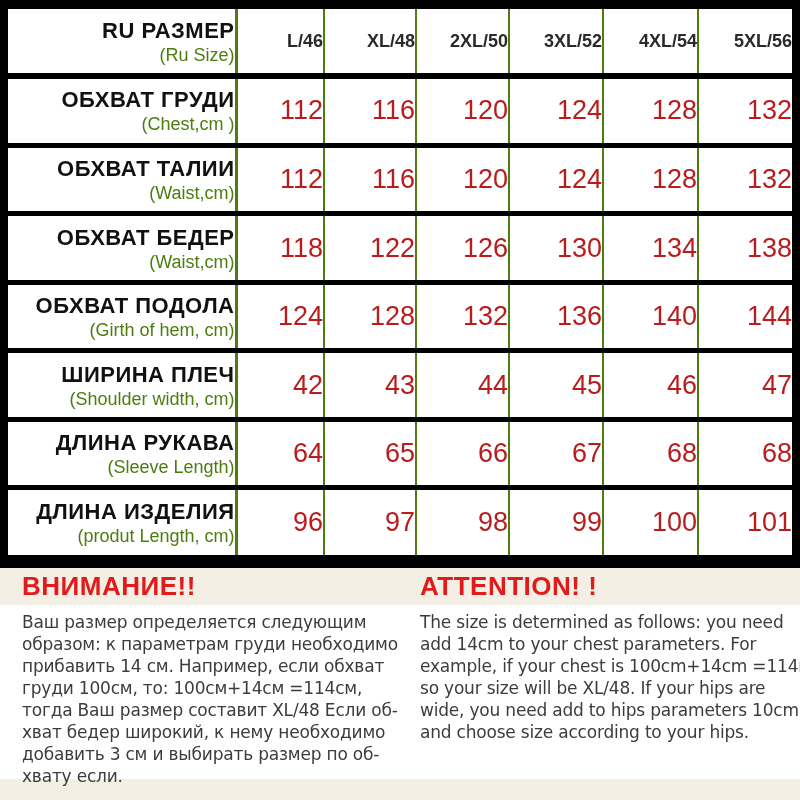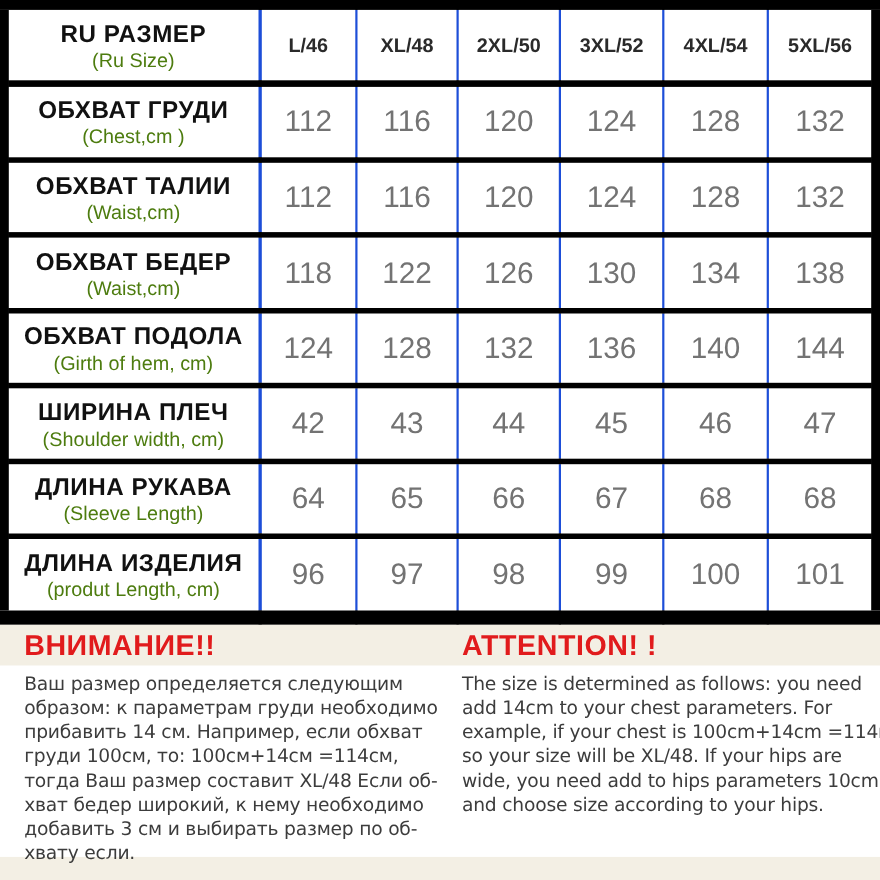--- a/index.html
+++ b/index.html
@@ -23,22 +23,22 @@
     height: 568px;
     border-collapse: collapse;
     table-layout: fixed;
     border-left: 8px solid #000;
     border-right: 8px solid #000;
     border-top: 9px solid #000;
     border-bottom: 13px solid #000;
     background: #ffffff;
   }
   table.size-chart td, table.size-chart th {
-    border: 2px solid #1d4ed8;
-    text-align: center;
+    border: 2px solid #4d7c0f;
+    text-align: right;
     vertical-align: middle;
     padding: 0;
     background: #ffffff;
   }
   table.size-chart tr {
     border-bottom: 5px solid #000;
   }
   table.size-chart tr.header-row {
     border-bottom: 6px solid #000;
   }
@@ -59,21 +59,21 @@
     line-height: 22px;
   }
   .size-head {
     font-size: 18px;
     font-weight: bold;
     color: #2a2a2a;
   }
   .value-cell {
     font-size: 27px;
     font-weight: normal;
-    color: #737373;
+    color: #b91c1c;
   }
 
   
   .bottom {
     position: absolute;
     left: 0;
     top: 568px;
     width: 800px;
     height: 232px;
     background: #f3efe4;

